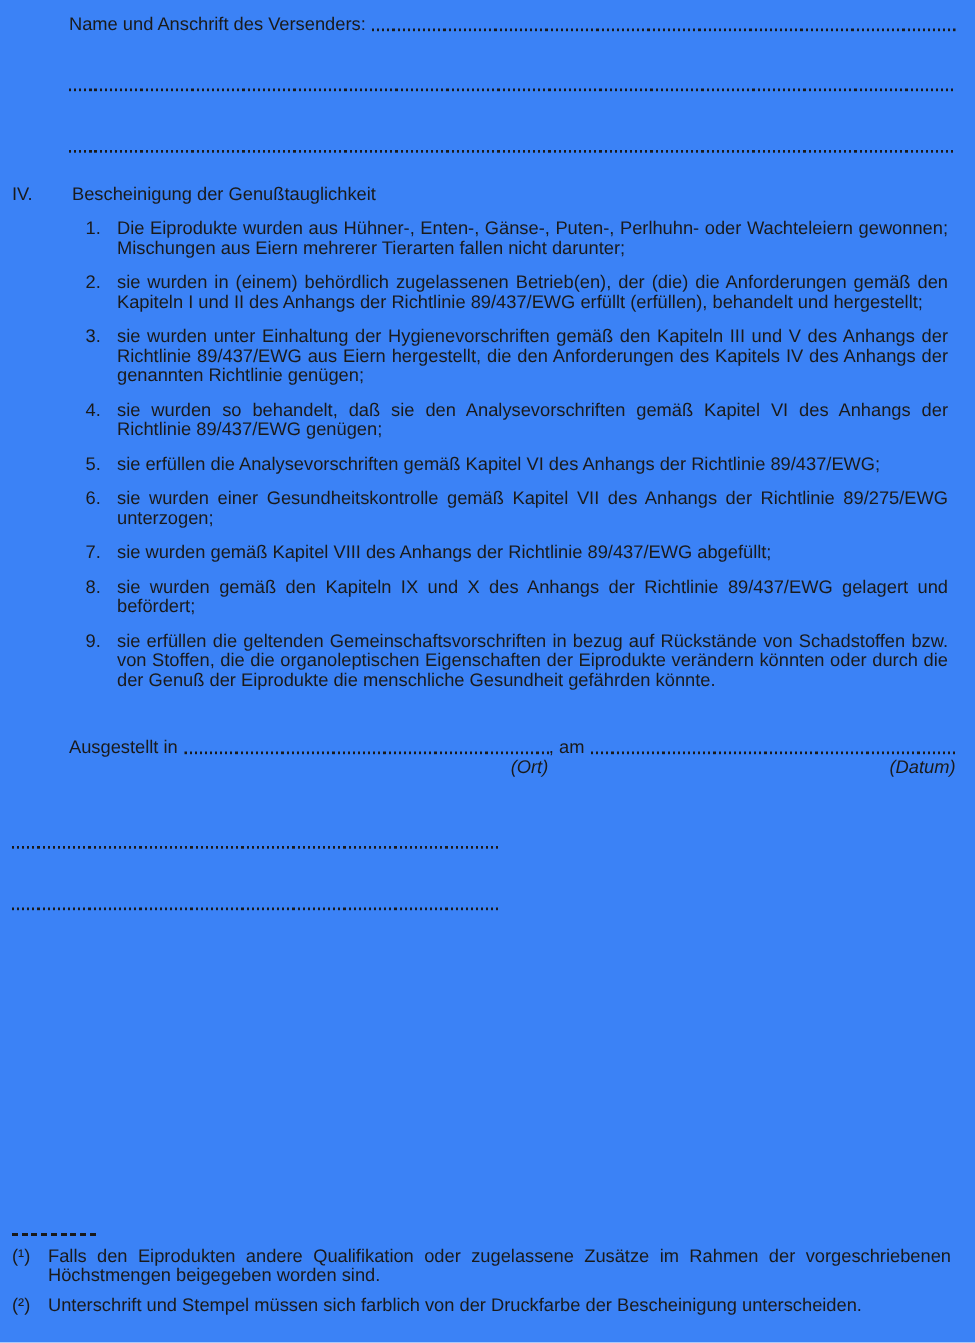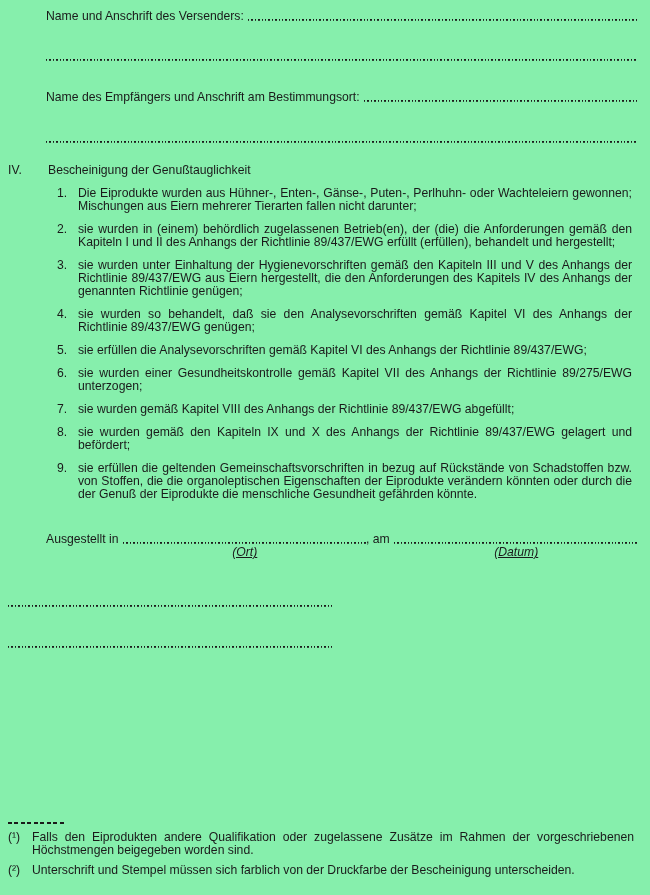--- a/index.html
+++ b/index.html
@@ -1,19 +1,19 @@
 <!DOCTYPE html>
 <html lang="de"><head>
 <meta charset="utf-8">
 <style>
   html,body{margin:0;padding:0;background:#ffffff;}
   .page{
     position:relative;
     width:650px;height:895px;
-    background:#86efac;
+    background:#3b82f6;
     color:#1a1a1a;
     font-family:"Liberation Sans", sans-serif;
     font-size:12.2px;
     line-height:13px;
     box-sizing:border-box;
     padding:8px 13px 0 8px;
     overflow:hidden;
   }
   .dots{
     background-image:repeating-linear-gradient(to right,#1a1a1a 0 1.4px,transparent 1.4px 3.4px);
@@ -32,21 +32,21 @@
   .section-head{display:flex;margin-top:19px;font-weight:normal;}
   .section-num{width:40px;flex:0 0 40px;}
   .intro{margin:13px 5px 0 38px;text-align:justify;}
   .items{margin:0;}
   .item{display:flex;margin:10px 5px 0 49px;}
   .item-num{width:21px;flex:0 0 21px;}
   .item-text{flex:1;text-align:justify;}
   .issue-row{display:flex;align-items:flex-start;margin:32px 0 0 38px;}
   .issue-row .lbl{white-space:nowrap;}
   .issue-caption{display:flex;margin-left:38px;font-style:italic;}
-  .cap-cell{flex:1;text-align:center;text-decoration:underline;}
+  .cap-cell{flex:1;text-align:right;}
   .cap-spacer1{width:78px;flex:0 0 78px;}
   .cap-spacer2{width:30px;flex:0 0 30px;}
   .stamp-sig{display:flex;justify-content:space-between;align-items:flex-start;margin-top:17px;}
   .stamp-circle{
     margin-left:64px;margin-top:1px;
     width:104px;height:94px;
     border:2px dotted #4a4a4a;
     border-radius:50%;
     display:flex;align-items:center;justify-content:center;
   }
@@ -67,24 +67,20 @@
 <body>
 
 <div class="page">
 
   <div class="row r1">
     <span class="toplabel">Name und Anschrift des Versenders:</span>
     <span class="leader dots"></span>
   </div>
   <div class="fullline dots r2"></div>
 
-  <div class="row r3">
-    <span class="toplabel">Name des Empfängers und Anschrift am Bestimmungsort:</span>
-    <span class="leader dots"></span>
-  </div>
   <div class="fullline dots r4"></div>
 
   <div class="section-head">
     <span class="section-num">IV.</span>
     <span>Bescheinigung der Genußtauglichkeit</span>
   </div>
 
 
   <div class="items">
 

